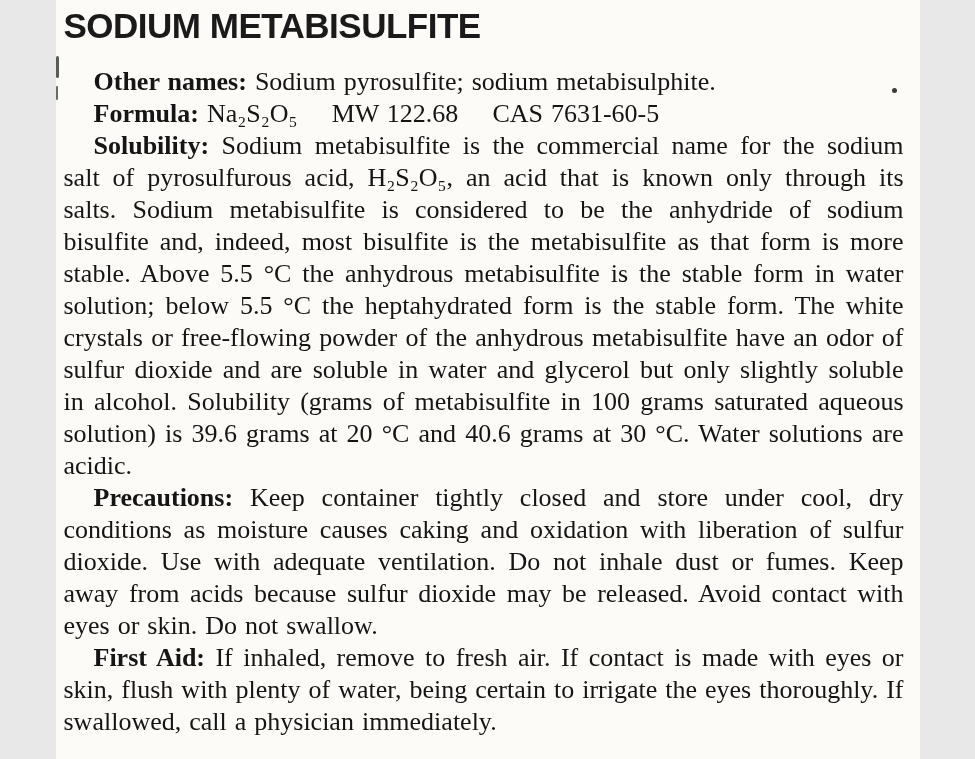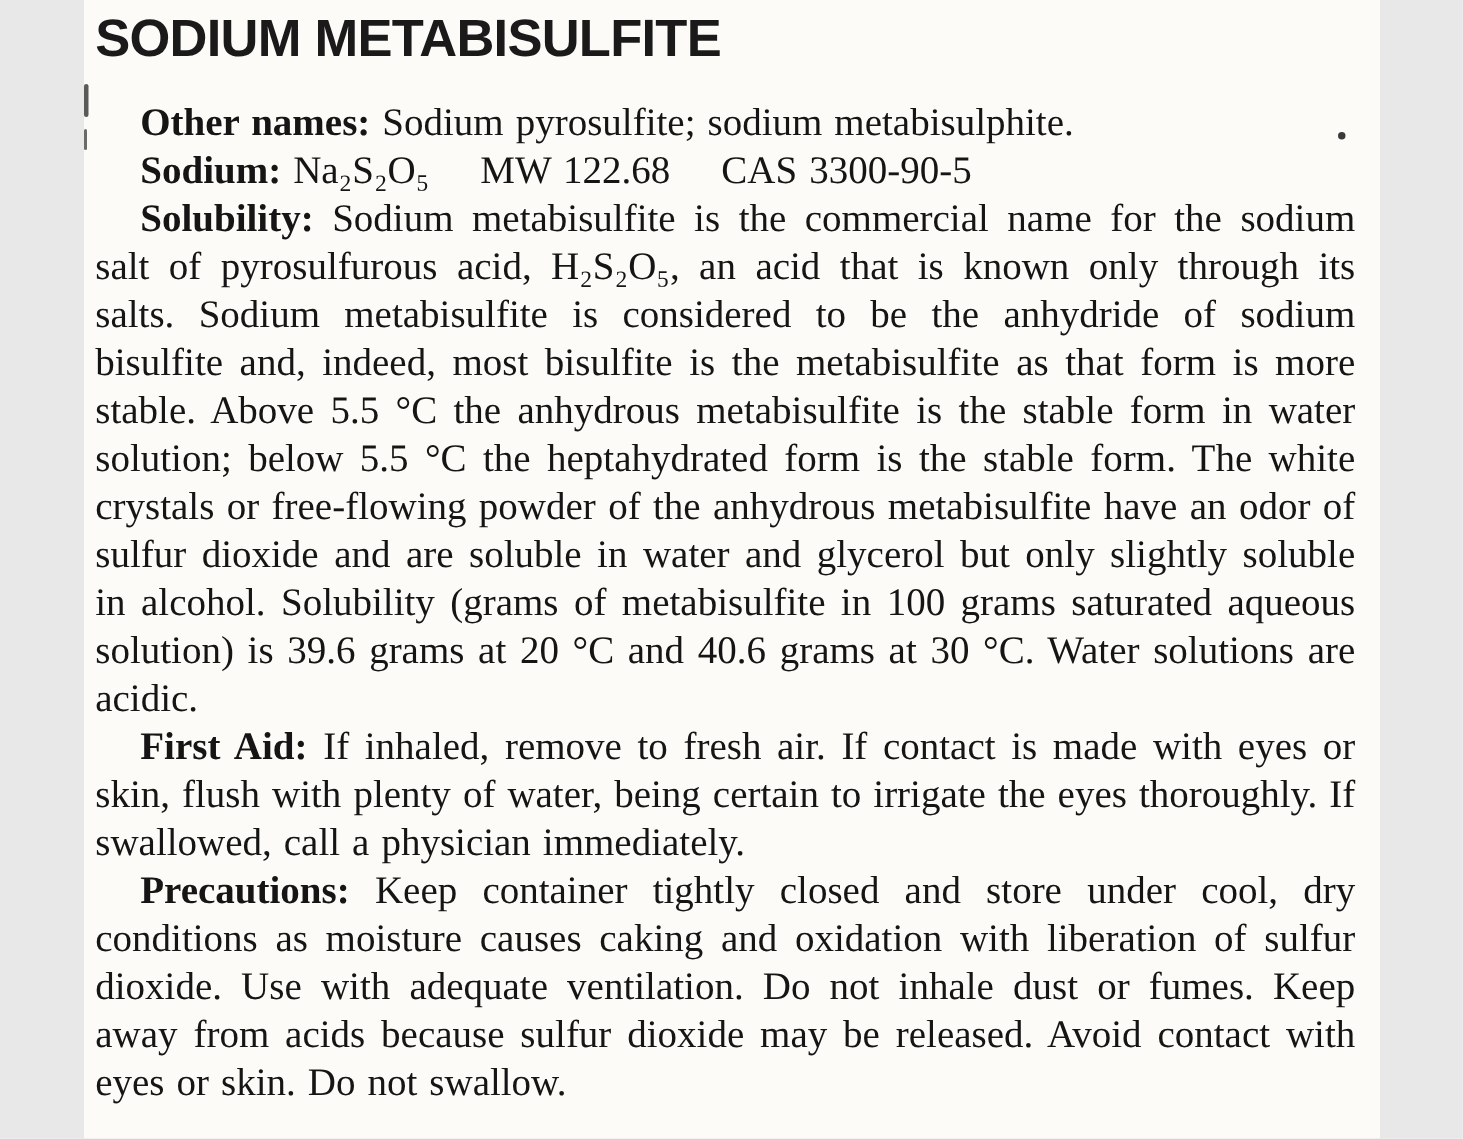--- a/index.html
+++ b/index.html
@@ -85,37 +85,37 @@
   <h1 class="title">SODIUM METABISULFITE</h1>
 
   <div class="body-text">
 
     <p class="para">
       <strong class="lbl">Other names:</strong>
       <span>Sodium pyrosulfite; sodium metabisulphite.</span>
     </p>
 
     <p class="para">
-      <strong class="lbl">Sodium:</strong>
-      <span>Na₂S₂O₅</span><span class="gap"></span><span>MW 122.68</span><span class="gap"></span><span>CAS 3300-90-5</span>
+      <strong class="lbl">Formula:</strong>
+      <span>Na₂S₂O₅</span><span class="gap"></span><span>MW 122.68</span><span class="gap"></span><span>CAS 7631-60-5</span>
     </p>
 
     <p class="para">
       <strong class="lbl">Solubility:</strong>
       <span>Sodium metabisulfite is the commercial name for the sodium salt of pyrosulfurous acid, H₂S₂O₅, an acid that is known only through its salts. Sodium metabisulfite is considered to be the anhydride of sodium bisulfite and, indeed, most bisulfite is the metabisulfite as that form is more stable. Above 5.5 °C the anhydrous metabisulfite is the stable form in water solution; below 5.5 °C the heptahydrated form is the stable form. The white crystals or free-flowing powder of the anhydrous metabisulfite have an odor of sulfur dioxide and are soluble in water and glycerol but only slightly soluble in alcohol. Solubility (grams of metabisulfite in 100 grams saturated aqueous solution) is 39.6 grams at 20 °C and 40.6 grams at 30 °C. Water solutions are acidic.</span>
     </p>
 
     <p class="para">
-      <strong class="lbl">First Aid:</strong>
-      <span>If inhaled, remove to fresh air. If contact is made with eyes or skin, flush with plenty of water, being certain to irrigate the eyes thoroughly. If swallowed, call a physician immediately.</span>
+      <strong class="lbl">Precautions:</strong>
+      <span>Keep container tightly closed and store under cool, dry conditions as moisture causes caking and oxidation with liberation of sulfur dioxide. Use with adequate ventilation. Do not inhale dust or fumes. Keep away from acids because sulfur dioxide may be released. Avoid contact with eyes or skin. Do not swallow.</span>
     </p>
 
     <p class="para">
-      <strong class="lbl">Precautions:</strong>
-      <span>Keep container tightly closed and store under cool, dry conditions as moisture causes caking and oxidation with liberation of sulfur dioxide. Use with adequate ventilation. Do not inhale dust or fumes. Keep away from acids because sulfur dioxide may be released. Avoid contact with eyes or skin. Do not swallow.</span>
+      <strong class="lbl">First Aid:</strong>
+      <span>If inhaled, remove to fresh air. If contact is made with eyes or skin, flush with plenty of water, being certain to irrigate the eyes thoroughly. If swallowed, call a physician immediately.</span>
     </p>
 
 
   </div>
 
   <div class="speck-dot"></div>
   <div class="edge-mark-1"></div>
   <div class="edge-mark-2"></div>
 
 </div>

